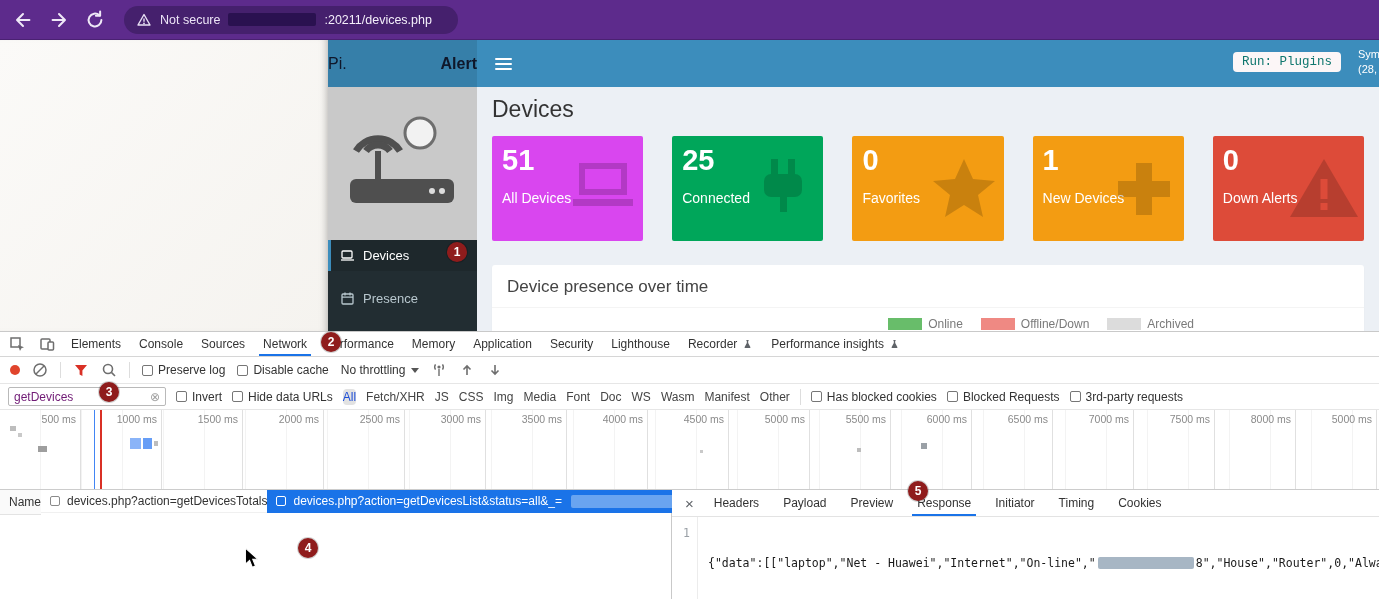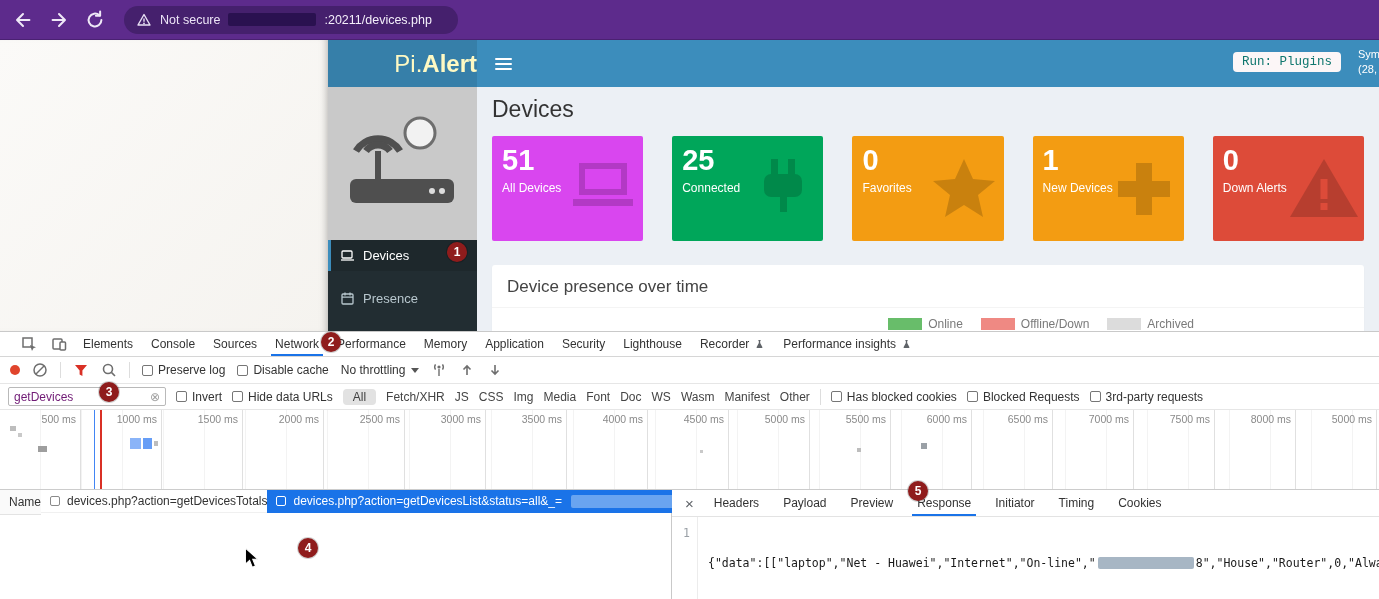--- a/index.html
+++ b/index.html
@@ -16,21 +16,21 @@
   .addr .redact{width:88px;height:13px;background:#2a1150;border-radius:2px;flex:none}
   .addr .url{color:#f3eefa;white-space:nowrap}
 
   
   .page-white{position:absolute;left:0;top:40px;width:328px;height:291px;
     background:linear-gradient(135deg,#fbfaf8 0%,#f5f3ef 100%);
     box-shadow:inset -7px 0 9px -7px rgba(0,0,0,.35)}
 
   
   .sidebar{position:absolute;left:328px;top:40px;width:149px;height:291px;background:#222d32}
-  .brand{height:47px;background:#367fa9;color:#fef9c3;display:flex;align-items:center;justify-content:flex-end;font-size:24px}
+  .brand{height:47px;background:#367fa9;color:#0f172a;display:flex;align-items:center;justify-content:space-between;font-size:16px}
   .brand .lt{font-weight:300}.brand .bd{font-weight:700}
   .router{height:153px;background:#c9c9c9;overflow:hidden}
   .menu{padding-top:0}
   .mi{height:31px;display:flex;align-items:center;gap:8px;padding-left:12px;color:#b8c7ce;font-size:13px;cursor:pointer}
   .mi svg{width:15px;height:15px;flex:none}
   .mi.active{background:#1e282c;color:#fff;border-left:3px solid #3c8dbc;padding-left:9px}
   .menu-gap{height:12px}
 
   
   .main{position:absolute;left:477px;top:40px;width:902px;height:291px}
@@ -38,49 +38,49 @@
   .burger{margin-left:18px;display:flex;flex-direction:column;gap:3px;cursor:pointer}
   .burger span{width:17px;height:2px;background:#fff;border-radius:1px}
   .runplugins{position:absolute;right:38px;top:12px;background:#fcf6f7;color:#0f766e;
     font-family:"Liberation Mono","DejaVu Sans Mono",monospace;font-size:12.5px;padding:3px 9px;border-radius:4px;cursor:pointer}
   .nav-partial{position:absolute;right:-3px;top:7px;color:#fff;font-size:11px;line-height:15px;width:24px;overflow:hidden}
   .content{position:absolute;top:47px;left:0;right:0;bottom:0;background:#ecf0f5;overflow:hidden}
   .pagetitle{margin:9px 0 0 15px;font-size:23px;color:#333;font-weight:400}
   .cards{display:flex;gap:29px;margin:13px 15px 0}
   .card{width:154px;height:105px;border-radius:2px;color:#fff;position:relative;padding:8px 10px;overflow:hidden;cursor:pointer}
   .card .val{font-size:29px;font-weight:700;line-height:1.15}
-  .card .lab{font-size:12px;margin-top:4px}
+  .card .lab{font-size:14px;margin-top:13px}
   .card .bigicon{position:absolute;right:4px;top:17px;width:72px;height:72px;opacity:.17}
   .c-cyan{background:#d946ef}.c-green{background:#00a65a}.c-orange{background:#f39c12}.c-red{background:#dd4b39}
   .panel{margin:24px 15px 0;background:#fff;border-radius:3px;box-shadow:0 1px 1px rgba(0,0,0,.1);height:130px}
   .panel-h{padding:12px 15px 10px;font-size:17px;color:#444;border-bottom:1px solid #f4f4f4}
   .legend-row{display:flex;justify-content:flex-end;gap:18px;padding:9px 170px 0 0;font-size:12px;color:#7a7a7a;}
   .leg{display:flex;align-items:center;gap:6px}
   .sw{width:34px;height:12px;display:inline-block}
 
   
   .devtools{position:absolute;left:0;top:331px;width:100%;height:268px;background:#fff;
     border-top:1px solid #c9c9c9;font-size:12px;color:#333}
-  .dt-tabs{height:25px;display:flex;align-items:stretch;border-bottom:1px solid #d6d6d6;padding-left:14px}
+  .dt-tabs{height:25px;display:flex;align-items:stretch;border-bottom:1px solid #d6d6d6;padding-left:2px}
   .dt-ticon{width:30px;display:flex;align-items:center;justify-content:center;cursor:pointer}
   .dt-tab{display:flex;align-items:center;padding:0 9px;gap:5px;position:relative;white-space:nowrap;cursor:pointer}
   .dt-tab.active::after{content:"";position:absolute;left:5px;right:5px;bottom:0;height:2px;background:#1a73e8}
   .dt-toolbar{height:27px;display:flex;align-items:center;gap:12px;padding:0 10px;border-bottom:1px solid #e6e6e6}
   .rec{width:10px;height:10px;border-radius:50%;background:#e0442c;flex:none;cursor:pointer}
   .tico{width:16px;height:16px;flex:none;cursor:pointer}
   .sep{width:1px;height:16px;background:#ddd;flex:none}
   .cb{display:flex;align-items:center;gap:5px;white-space:nowrap;cursor:pointer}
   .cbox{width:11px;height:11px;border:1px solid #767676;border-radius:2px;background:#fff;flex:none}
   .throttle{display:flex;align-items:center;gap:6px;cursor:pointer}
   .caret{width:0;height:0;border-left:4px solid transparent;border-right:4px solid transparent;border-top:5px solid #555}
   .dt-filter{height:26px;display:flex;align-items:center;gap:10px;padding:0 8px;border-bottom:1px solid #e6e6e6;white-space:nowrap}
   .fbox{width:158px;height:19px;border:1px solid #b9b9b9;border-radius:2px;display:flex;align-items:center;padding:0 5px;gap:4px;background:#fff}
   .fbox input{border:0;outline:0;flex:1;min-width:0;font-size:12px;color:#701a75;font-family:inherit;background:transparent}
   .fclear{color:#9e9e9e;font-size:12px;cursor:pointer}
-  .chip{background:#e2e2e2;padding:1px 10px;border-radius:4px;color:#404040;cursor:pointer}
+  .chip{background:#e2e2e2;padding:1px 0;border-radius:4px;color:#1d4ed8;cursor:pointer}
   .ftype{color:#444;cursor:pointer}
   .dt-overview{height:80px;position:relative;border-bottom:1px solid #ccc;overflow:hidden;cursor:pointer;
     background:repeating-linear-gradient(to right,transparent 0 40px,#f3f3f3 40px 41px)}
   .tickrow{position:absolute;inset:0;display:flex}
   .tick{width:81px;flex:none;height:100%;border-right:1px solid #e0e0e0;font-size:10.5px;color:#8a8a8a;
     text-align:right;padding:3px 4px 0 0}
   .mk{position:absolute}
   .dt-split{position:absolute;left:0;top:158px;width:100%;height:110px;display:flex}
   .reqs{width:672px;flex:none;border-right:1px solid #c9c9c9;display:flex;flex-direction:row;background:#fff}
   .req-h{height:25px;flex:none;border-bottom:1px solid #e3e3e3;display:flex;align-items:center;padding-left:9px;background:#fafafa}

